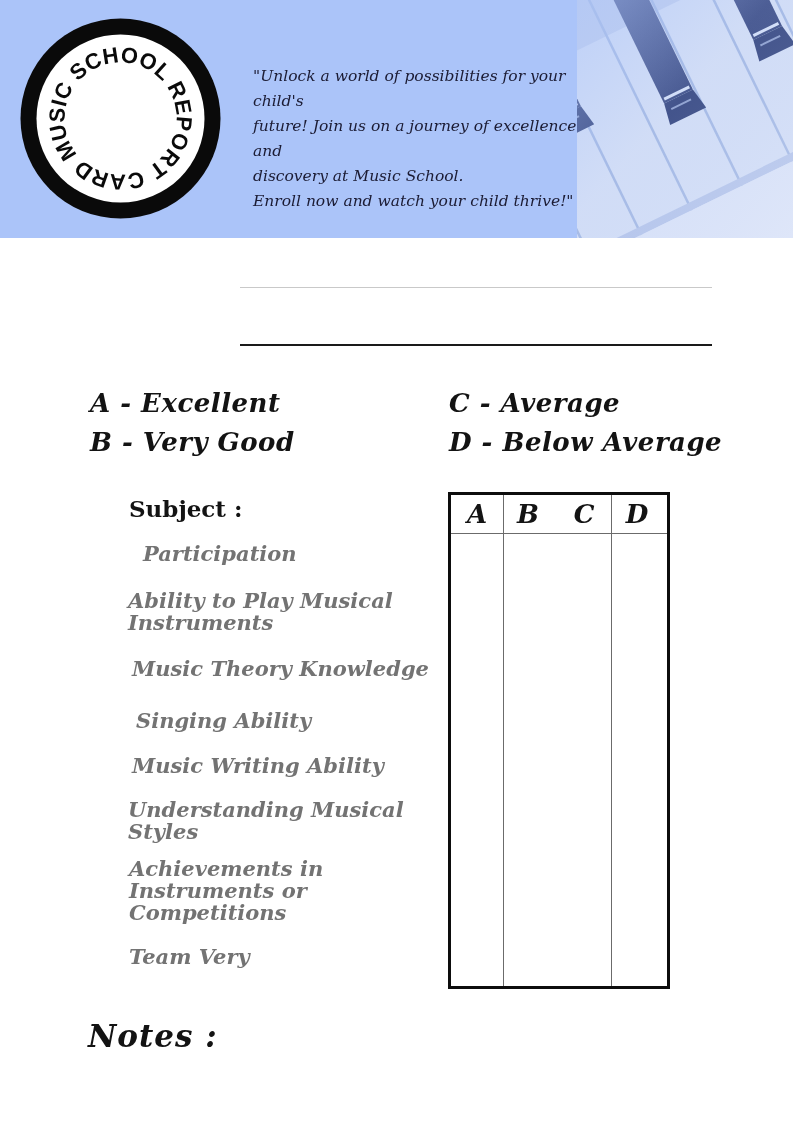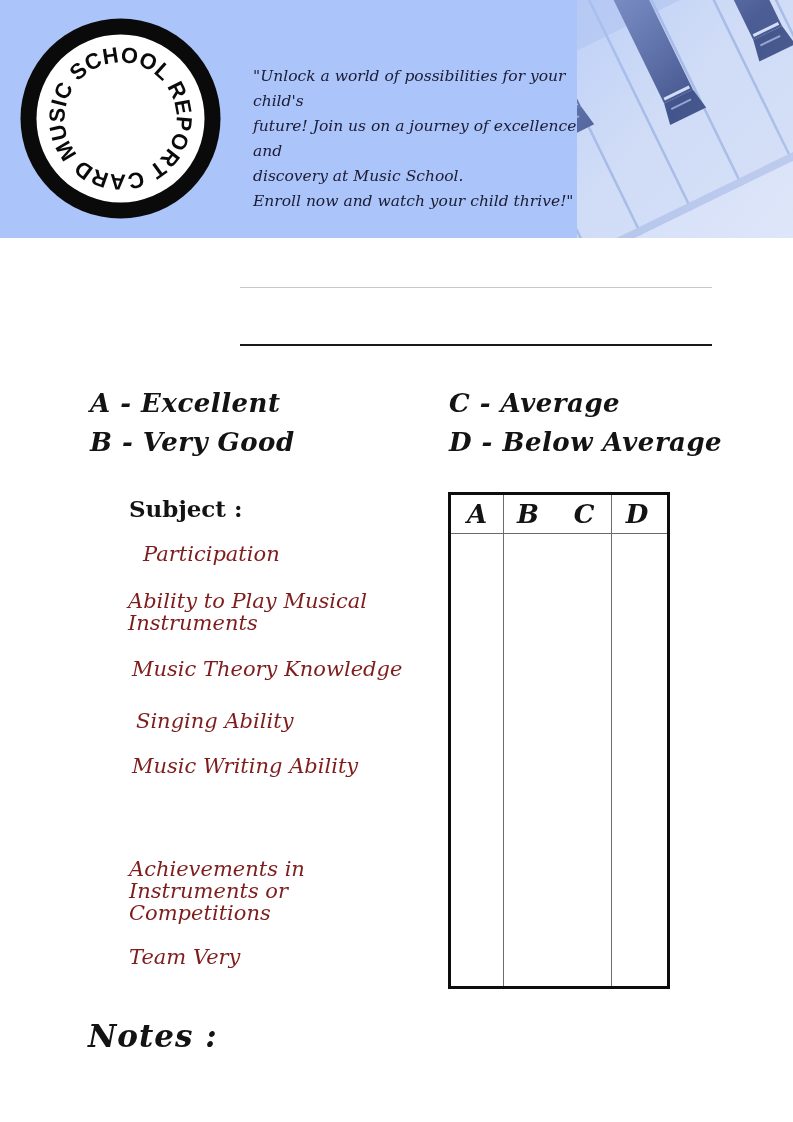--- a/index.html
+++ b/index.html
@@ -28,22 +28,22 @@
   .legend-item{
     font-family:"DejaVu Serif",serif;font-weight:bold;font-style:italic;
     font-size:26px;color:#131313;white-space:nowrap;letter-spacing:0.5px;
   }
   
   #subject-heading{
     font-family:"DejaVu Serif",serif;font-weight:bold;
     font-size:23px;color:#131313;white-space:nowrap;
   }
   .subject-item{
-    font-family:"DejaVu Serif",serif;font-weight:normal;font-style:italic;
-    font-size:21px;line-height:22px;color:#7f1d1d;white-space:pre-line;width:310px;
+    font-family:"DejaVu Serif",serif;font-weight:bold;font-style:italic;
+    font-size:21px;line-height:22px;color:#737373;white-space:pre-line;width:310px;
   }
   
   #grades-table{
     left:448px;top:492px;width:216px;height:491px;
     border:3px solid #0d0d0d;background:#ffffff;
   }
   .tcol-line{position:absolute;top:0;width:1px;height:100%;background:#6b6b6b;}
   #header-rule{position:absolute;left:0;top:38px;width:100%;height:1px;background:#6b6b6b;}
   .tcol-header{
     position:absolute;top:4px;width:34px;text-align:center;
@@ -147,20 +147,22 @@
   <div class="abs legend-item" style="left:449px;top:427px;">D - Below Average</div>
 
   <div id="subject-heading" class="abs" style="left:129px;top:495px;">Subject :</div>
 
   <div class="abs subject-item" style="left:143px;top:543px;">Participation</div>
   <div class="abs subject-item" style="left:128px;top:590px;">Ability to Play Musical
 Instruments</div>
   <div class="abs subject-item" style="left:132px;top:658px;">Music Theory Knowledge</div>
   <div class="abs subject-item" style="left:136px;top:710px;">Singing Ability</div>
   <div class="abs subject-item" style="left:132px;top:755px;">Music Writing Ability</div>
+  <div class="abs subject-item" style="left:128px;top:799px;">Understanding Musical
+Styles</div>
   <div class="abs subject-item" style="left:129px;top:858px;">Achievements in
 Instruments or
 Competitions</div>
   <div class="abs subject-item" style="left:129px;top:946px;">Team Very</div>
 
   <div id="grades-table" class="abs">
     <div class="tcol-line" style="left:52px;"></div>
     <div class="tcol-line" style="left:160px;"></div>
     <div id="header-rule"></div>
 

